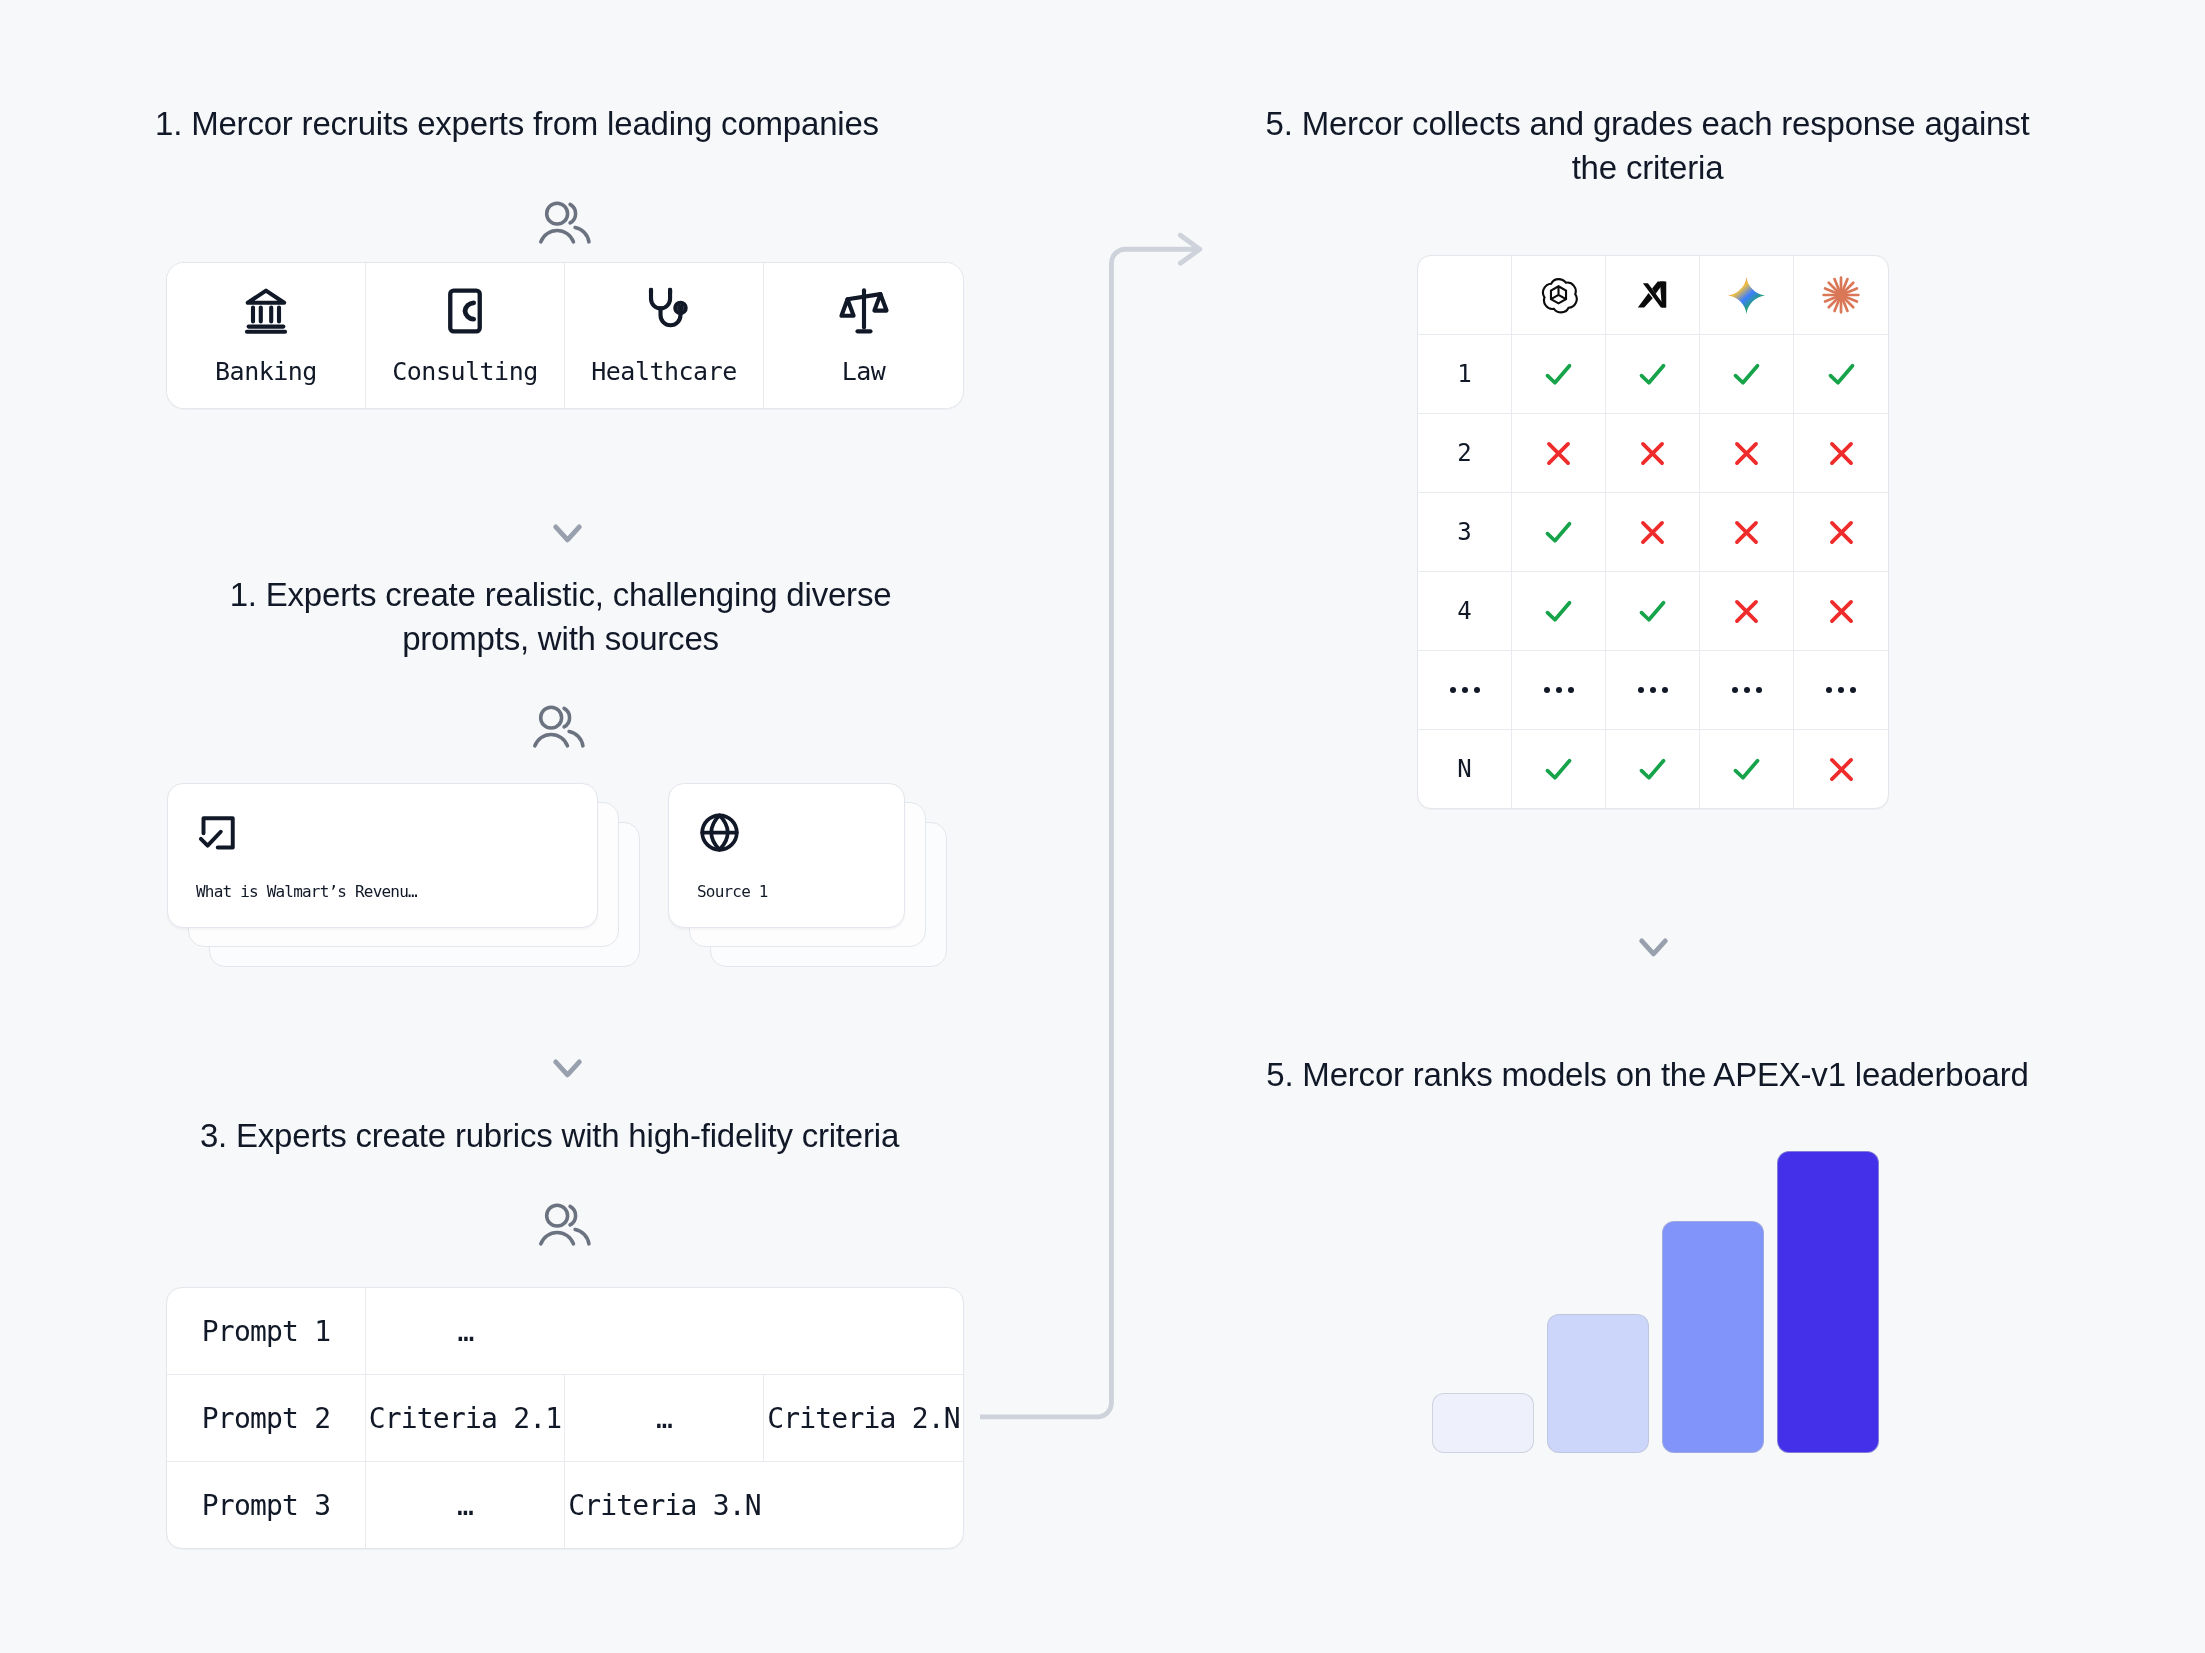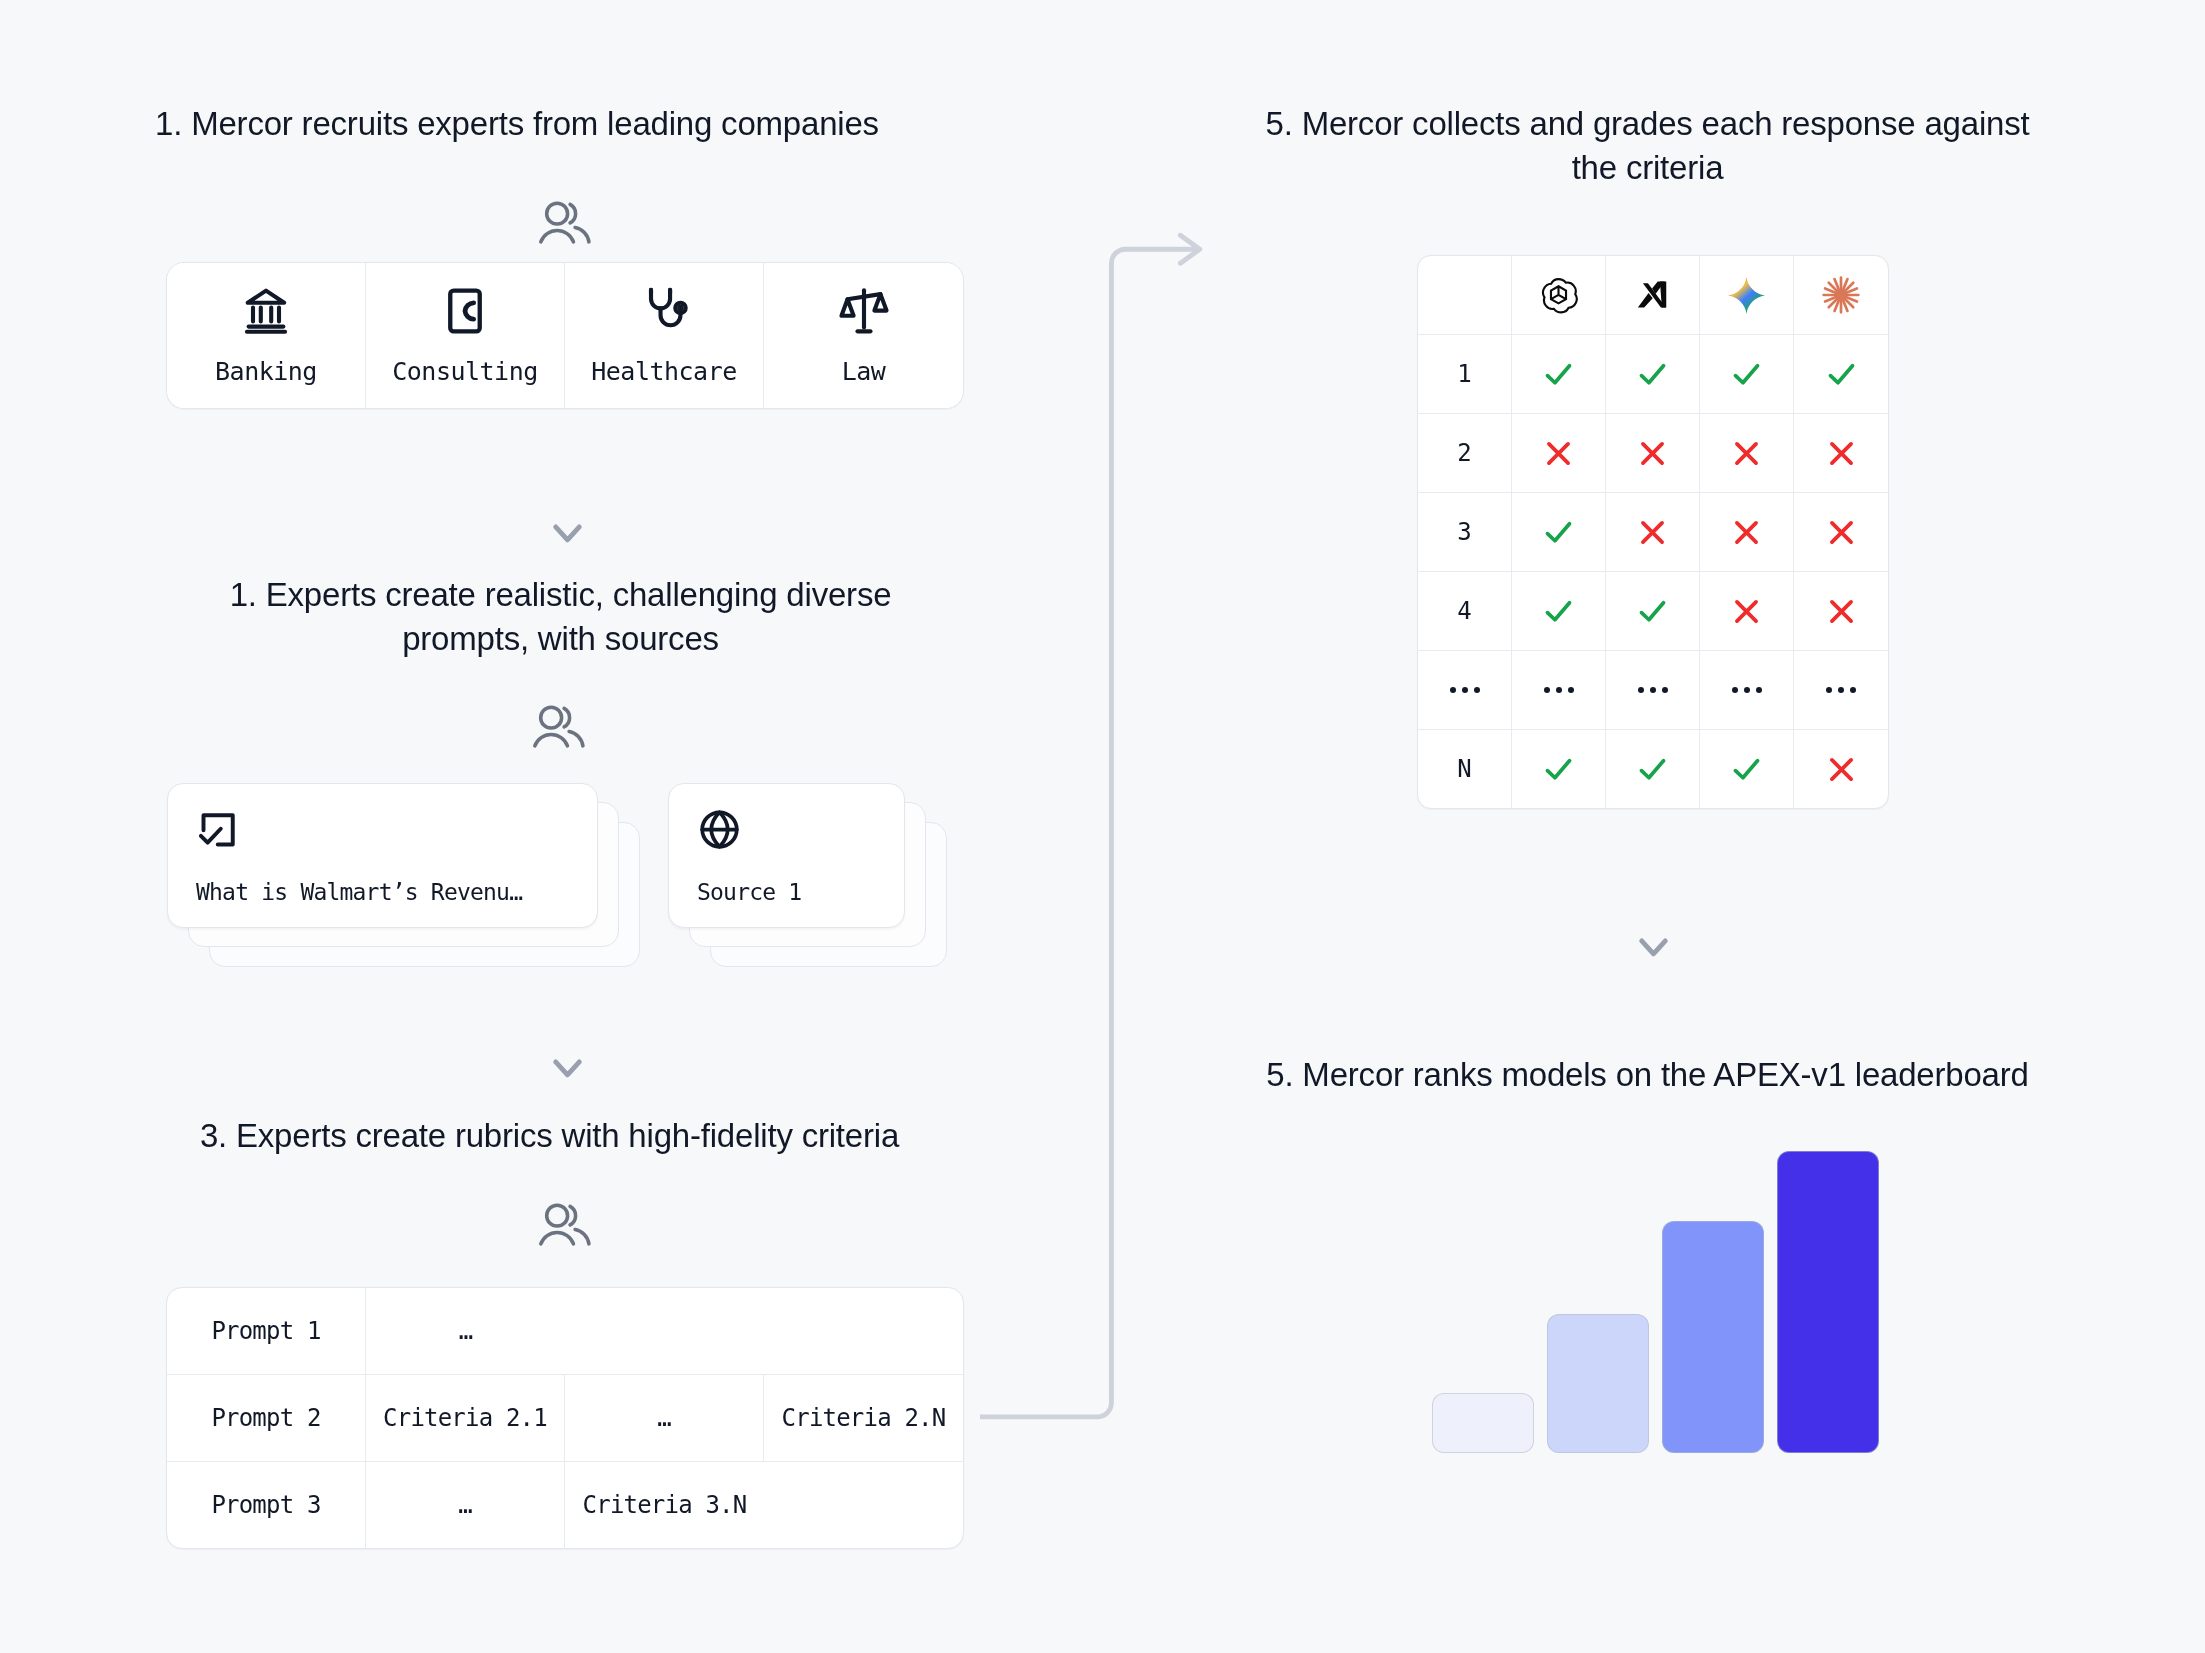--- a/index.html
+++ b/index.html
@@ -61,40 +61,40 @@
   .stack .card.back2 { background: #fbfcfd; }
   .stack .card.back1 { background: #fdfdfe; }
   .stack .card.front {
     display: flex; flex-direction: column;
     justify-content: center;
     padding: 0 28px; gap: 25px;
     box-shadow: 0 1.1px 2.2px rgba(16,24,40,.04);
   }
   .card-text {
     font-family: "DejaVu Sans Mono", monospace;
-    font-size: 23px; color: #111827; letter-spacing: -0.8px;
+    font-size: 16px; color: #111827; letter-spacing: -0.8px;
     white-space: nowrap;
   }
 
   
   .rubric {
     position: absolute;
     background: #fff;
     border: 1.6px solid #e3e6ec;
     border-radius: 16px;
     overflow: hidden;
     box-shadow: 0 0.5px 1.1px rgba(16,24,40,.04);
   }
   .rubric-row { display: flex; border-bottom: 1.6px solid #e8eaef; }
   .rubric-row:last-child { border-bottom: none; }
   .rubric-cell {
     height: 86px; display: flex; align-items: center; justify-content: center;
     border-right: 1.6px solid #e8eaef;
     font-family: "DejaVu Sans Mono", monospace;
-    font-size: 24px; color: #111827; letter-spacing: -0.8px;
+    font-size: 28px; color: #111827; letter-spacing: -0.8px;
   }
   .rubric-cell:last-child { border-right: none; }
   .rc0 { width: 199px; } .rc1 { width: 199px; } .rc2 { width: 199px; } .rc3 { width: 199px; }
 
   
   .matrix {
     position: absolute;
     background: #fff;
     border: 1.6px solid #e3e6ec;
     border-radius: 14px;

